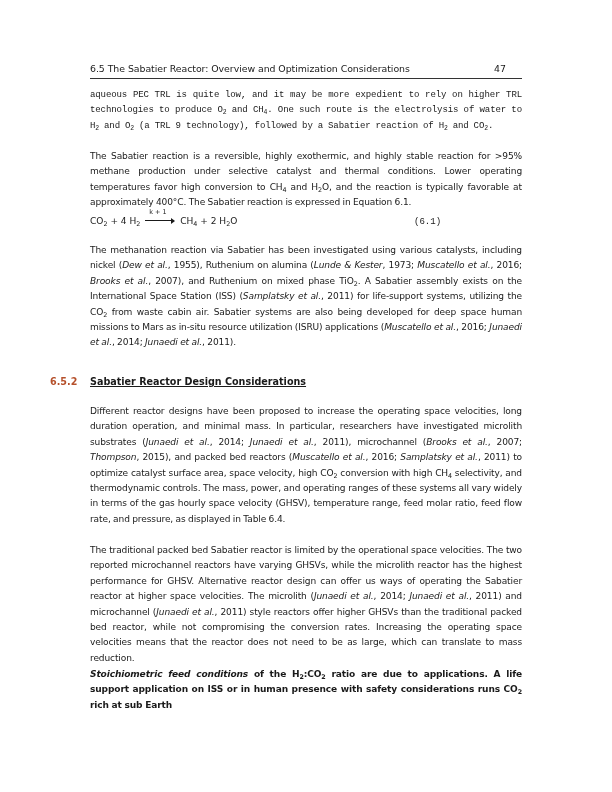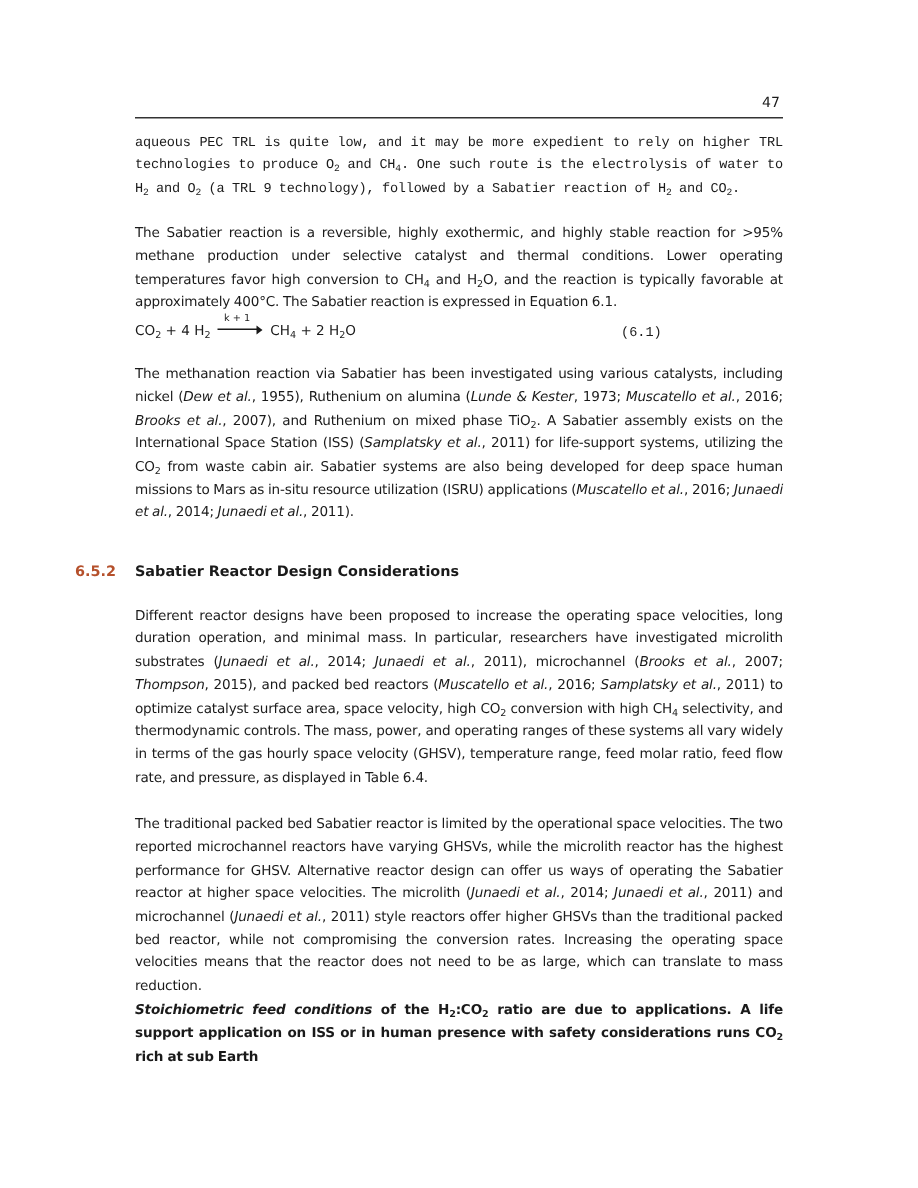--- a/index.html
+++ b/index.html
@@ -1,41 +1,42 @@
 <!DOCTYPE html>
 <html><head>
 <meta charset="utf-8">
 <style>
   html, body { margin: 0; padding: 0; background: #ffffff; }
   body { width: 612px; height: 792px; position: relative; overflow: hidden;
          font-family: "DejaVu Sans", sans-serif; color: #1a1a1a; }
   .header { position: absolute; left: 90px; top: 62px; width: 432px; height: 16px;
             font-size: 9.4px; border-bottom: 0.8px solid #333; }
   .header .title { position: absolute; left: 0; top: 1px; letter-spacing: -0.05px; }
-  .header .page { position: absolute; right: 2px; top: 1px; }
+  .header .page { position: absolute; right: 16px; top: 1px; }
   .para { position: absolute; left: 90px; width: 432px; font-size: 9.05px; line-height: 15.4px;
           text-align: justify; letter-spacing: -0.12px; word-spacing: -0.3px; }
   .para i, .para em { font-style: italic; }
   sub { font-size: 6.4px; vertical-align: -2px; line-height: 0; }
   .eq { position: absolute; left: 90px; top: 216px; width: 432px; font-size: 9.05px; height: 16px; }
   .eq .expr { position: absolute; left: 0; top: 0; white-space: nowrap; }
   .eq .num { position: absolute; left: 324px; top: 0; font-family: Liberation Mono, monospace; }
   .arrow { display: inline-block; position: relative; width: 30px; margin: 0 2px; }
   .arrow .lbl { position: absolute; left: 4px; top: -8px; font-size: 6.5px; white-space: nowrap; }
   .arrow .line { display: inline-block; width: 28px; border-top: 0.8px solid #1a1a1a; vertical-align: 3px; position: relative; }
   .arrow .line::after { content: ""; position: absolute; right: -2px; top: -3.4px; border-left: 4px solid #1a1a1a;
                         border-top: 3px solid transparent; border-bottom: 3px solid transparent; }
-  .section { position: absolute; left: 50px; top: 376px; font-size: 9.6px; font-weight: bold; }
+  .section { position: absolute; left: 50px; top: 376px; font-size: 9.6px; font-weight: bold; text-decoration: underline; }
   .section .num { color: #b5502b; display: inline-block; width: 40px; }
   .section .txt { color: #1a1a1a; }
 </style>
 </head>
 <body>
 
 <div class="header">
+  <span class="title">6.5 The Sabatier Reactor: Overview and Optimization Considerations</span>
   <span class="page">47</span>
 </div>
 
 <div class="para" style="top:87px;font-family:Liberation Mono, monospace;">aqueous PEC TRL is quite low, and it may be more expedient to rely on higher TRL technologies to produce O<sub>2</sub> and CH<sub>4</sub>.  One such route is the electrolysis of water to H<sub>2</sub> and O<sub>2</sub> (a TRL 9 technology), followed by a Sabatier reaction of H<sub>2</sub> and CO<sub>2</sub>.</div>
 <div class="para" style="top:149px;">The Sabatier reaction is a reversible, highly exothermic, and highly stable reaction for &gt;95% methane production under selective catalyst and thermal conditions.  Lower operating temperatures favor high conversion to CH<sub>4</sub> and H<sub>2</sub>O, and the reaction is typically favorable at approximately 400°C. The Sabatier reaction is expressed in Equation 6.1.</div>
 
 <div class="eq">
   <span class="expr">
     <span>CO<sub>2</sub> + 4 H<sub>2</sub></span>
     <span class="arrow">

